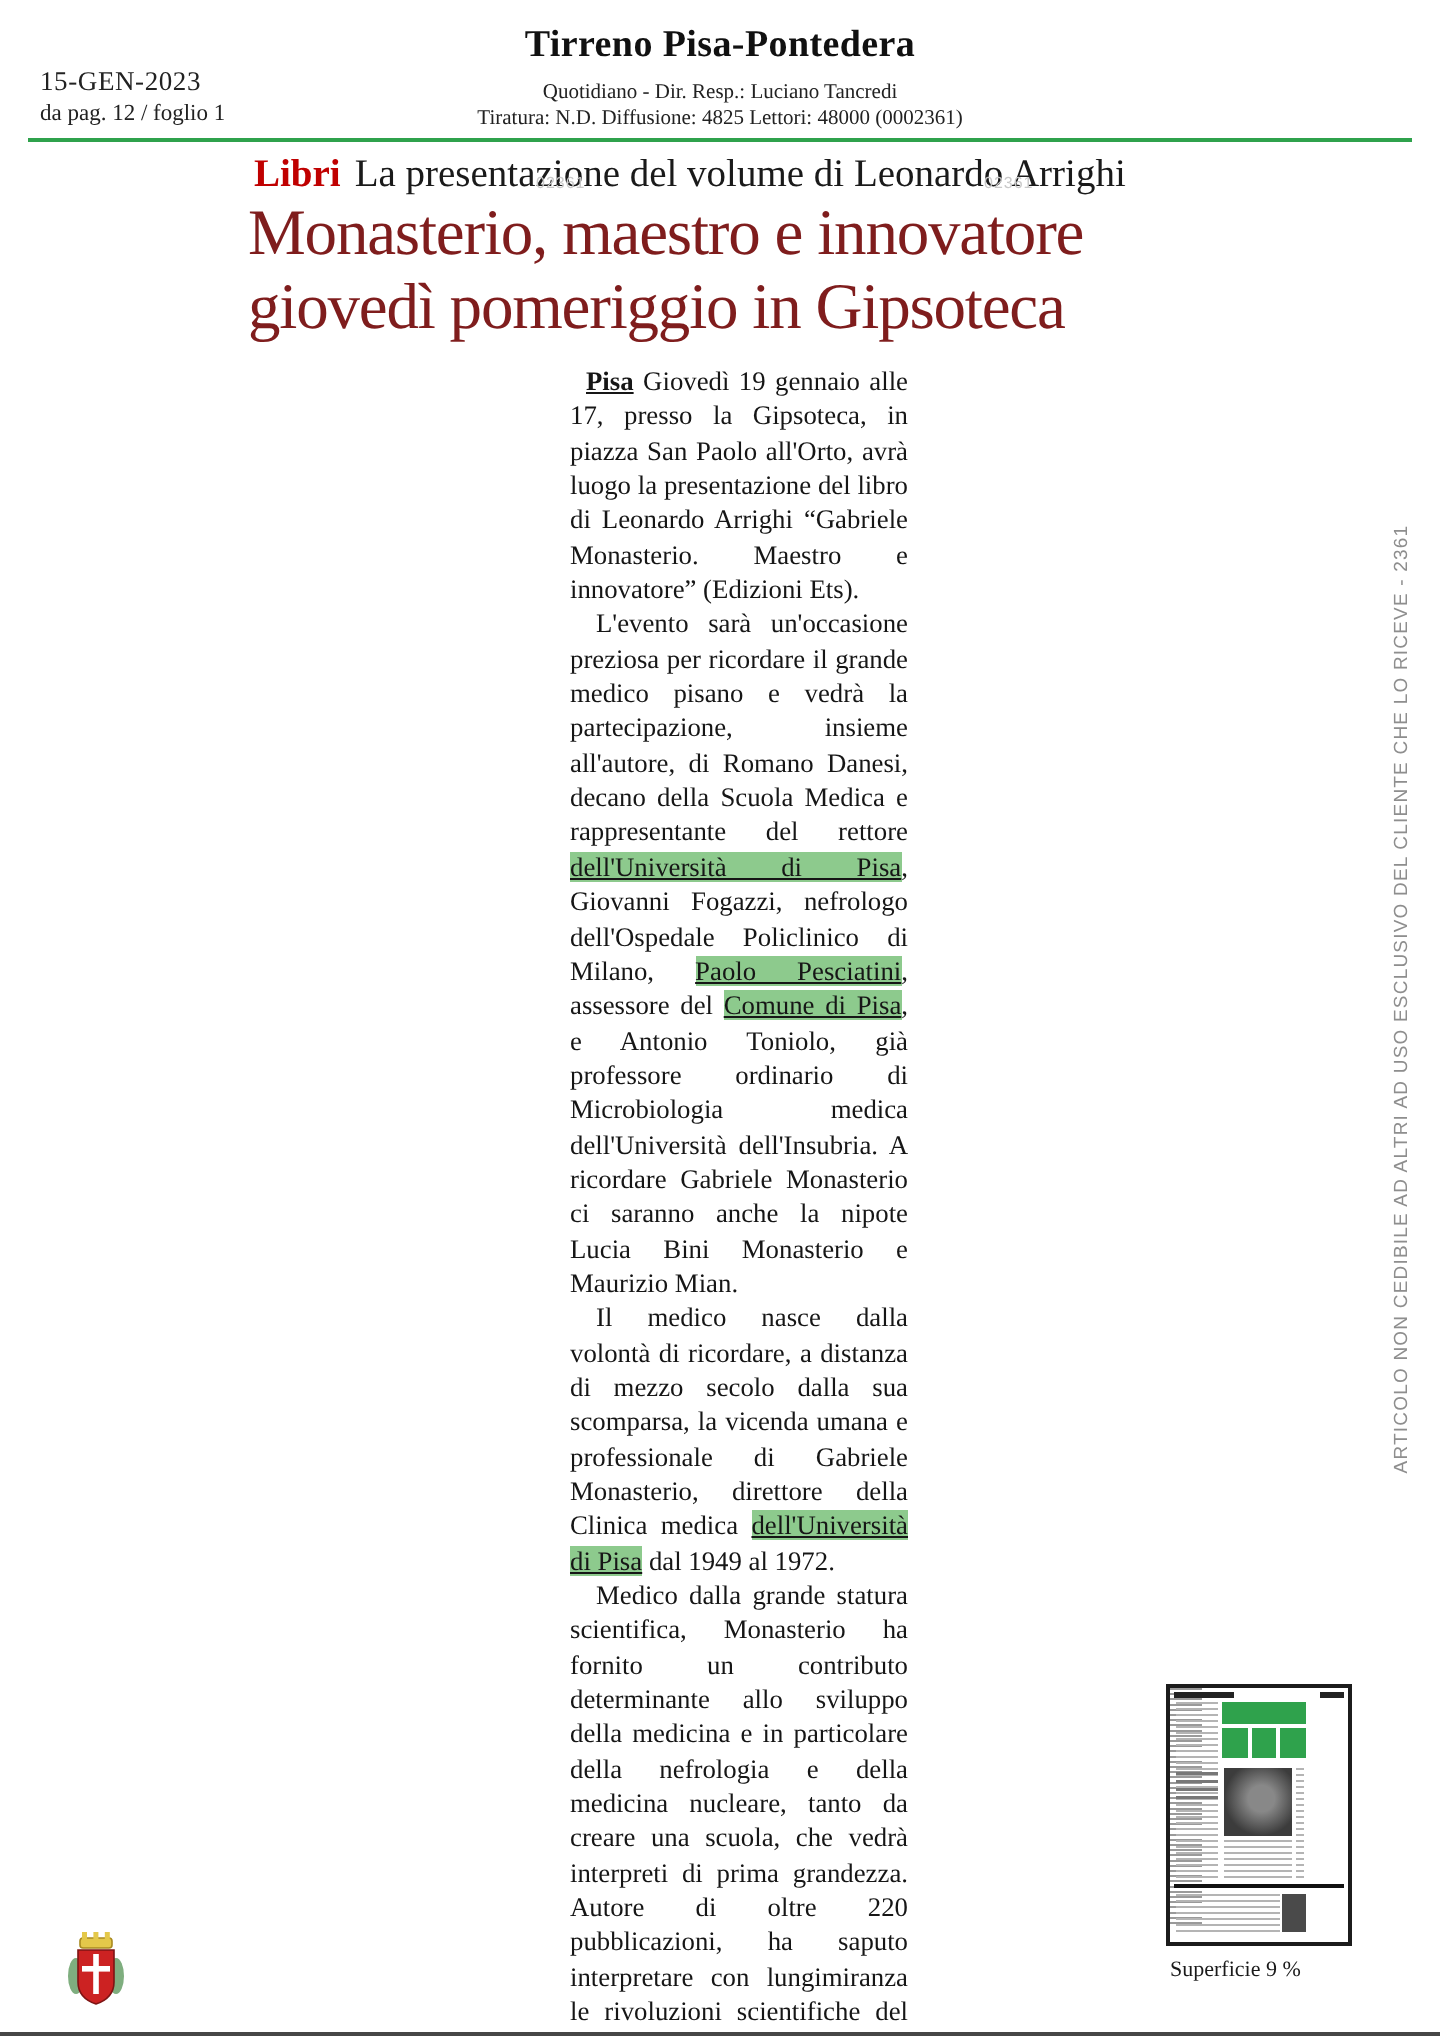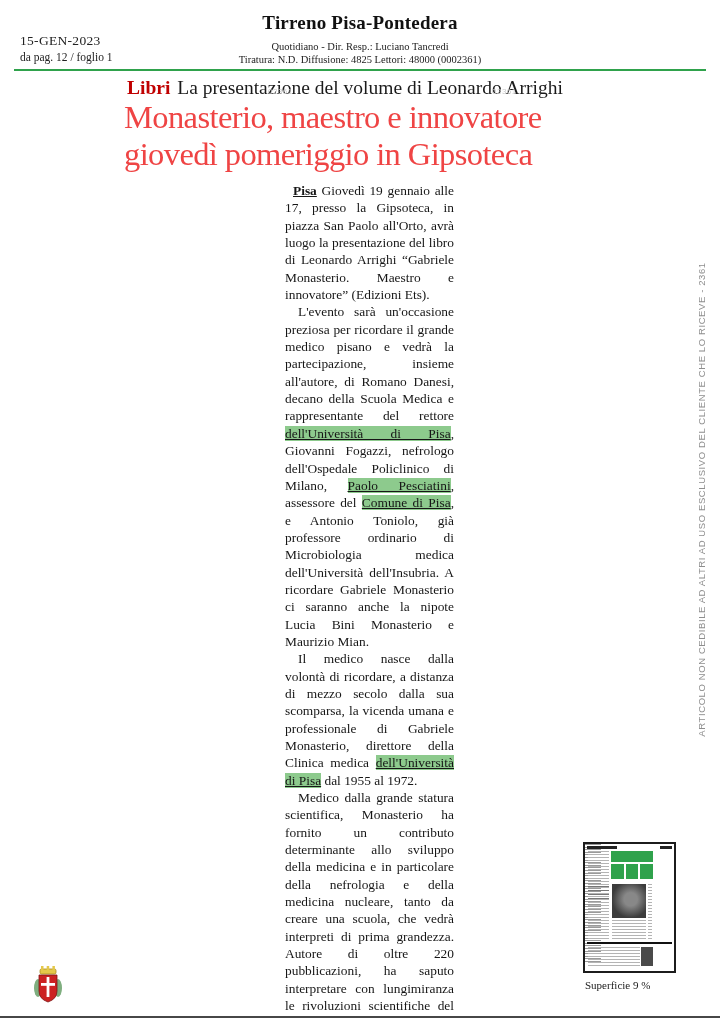--- a/index.html
+++ b/index.html
@@ -22,21 +22,21 @@
   .logo-name  { font-family:"Liberation Sans", sans-serif; font-weight:bold; font-size:18px;
                 color:#2fa24c; letter-spacing:-0.4px; white-space:nowrap; transform:scaleX(0.92); transform-origin:left center;}
   .logo-url   { margin-top:6px; font-size:11px; font-weight:bold; color:#5c6e61; font-family:"Liberation Serif", serif; text-decoration:none; display:block;}
   .header-rule{ position:absolute; left:14px; right:14px; top:69px; height:2px; background:#2fa24c; }
   
   .kicker { position:absolute; left:127px; top:77px; font-size:19.5px; color:#1a1a1a; white-space:nowrap; }
   .kicker .lbl { color:#c00000; font-weight:bold; margin-right:7px; }
   .watermark { position:absolute; font-family:"Liberation Sans", sans-serif; font-size:8px; color:#c9c9c9; letter-spacing:0.5px; }
   .wm1 { left:268px; top:87px; } .wm2 { left:492px; top:87px; }
   .headline { position:absolute; left:124px; top:99px; width:500px; font-size:32.5px;
-              line-height:36.5px; color:#ef4444; letter-spacing:-0.6px; font-weight:400; }
+              line-height:36.5px; color:#7f1d1d; letter-spacing:-0.6px; font-weight:400; }
   
   .article { position:absolute; left:285px; top:182px; width:169px; font-size:13.4px;
              line-height:17.35px; text-align:justify; color:#161616; hyphens:auto; -webkit-hyphens:auto; }
   .article p { text-indent:13px; }
   .article p.first { text-indent:8px; }
   .article .b  { font-weight:bold;text-decoration:underline; }
   .article .hl { background:#8dca8d; text-decoration:underline;margin-top:20px; }
   
   .notice { position:absolute; left:451px; top:494px; width:500px; text-align:center;
             transform:rotate(-90deg); font-family:"Liberation Sans", sans-serif;
@@ -96,21 +96,21 @@
   <span class="watermark wm2">02361</span>
 
   <div class="headline">
     <div>Monasterio, maestro e innovatore</div>
     <div>giovedì pomeriggio in Gipsoteca</div>
   </div>
 
   <div class="article">
       <p class="first"><span class="b">Pisa</span><span> Giovedì 19 gennaio alle 17, presso la Gipsoteca, in piazza San Paolo all'Orto, avrà luogo la presentazione del libro di Leonardo Arrighi “Gabriele Monasterio. Maestro e innovatore” (Edizioni Ets).</span></p>
       <p><span>L'evento sarà un'occasione preziosa per ricordare il grande medico pisano e vedrà la partecipazione, insieme all'autore, di Romano Danesi, decano della Scuola Medica e rappresentante del rettore </span><span class="hl">dell'Università di Pisa</span><span>, Giovanni Fogazzi, nefrologo dell'Ospedale Policlinico di Milano, </span><span class="hl">Paolo Pesciatini</span><span>, assessore del </span><span class="hl">Comune di Pisa</span><span>, e Antonio Toniolo, già professore ordinario di Microbiologia medica dell'Università dell'Insubria. A ricordare Gabriele Monasterio ci saranno anche la nipote Lucia Bini Monasterio e Maurizio Mian.</span></p>
-      <p><span>Il medico nasce dalla volontà di ricordare, a distanza di mezzo secolo dalla sua scomparsa, la vicenda umana e professionale di Gabriele Monasterio, direttore della Clinica medica </span><span class="hl">dell'Università di Pisa</span><span> dal 1955 al 1972.</span></p>
+      <p><span>Il medico nasce dalla volontà di ricordare, a distanza di mezzo secolo dalla sua scomparsa, la vicenda umana e professionale di Gabriele Monasterio, direttore della Clinica medica </span><span class="hl">dell'Università di Pisa</span><span> dal 1949 al 1972.</span></p>
       <p><span>Medico dalla grande statura scientifica, Monasterio ha fornito un contributo determinante allo sviluppo della medicina e in particolare della nefrologia e della medicina nucleare, tanto da creare una scuola, che vedrà interpreti di prima grandezza. Autore di oltre 220 pubblicazioni, ha saputo interpretare con lungimiranza le rivoluzioni scientifiche del '900.  </span><span>●</span></p>
     </div>
 
   <div class="notice">ARTICOLO NON CEDIBILE AD ALTRI AD USO ESCLUSIVO DEL CLIENTE CHE LO RICEVE - 2361</div>
 
   <div class="crest">
     <svg width="34" height="46" viewBox="0 0 34 46">
       <g>
         <ellipse cx="7" cy="26" rx="4" ry="9" fill="#7fae7f"></ellipse>
         <ellipse cx="27" cy="26" rx="4" ry="9" fill="#7fae7f"></ellipse>

